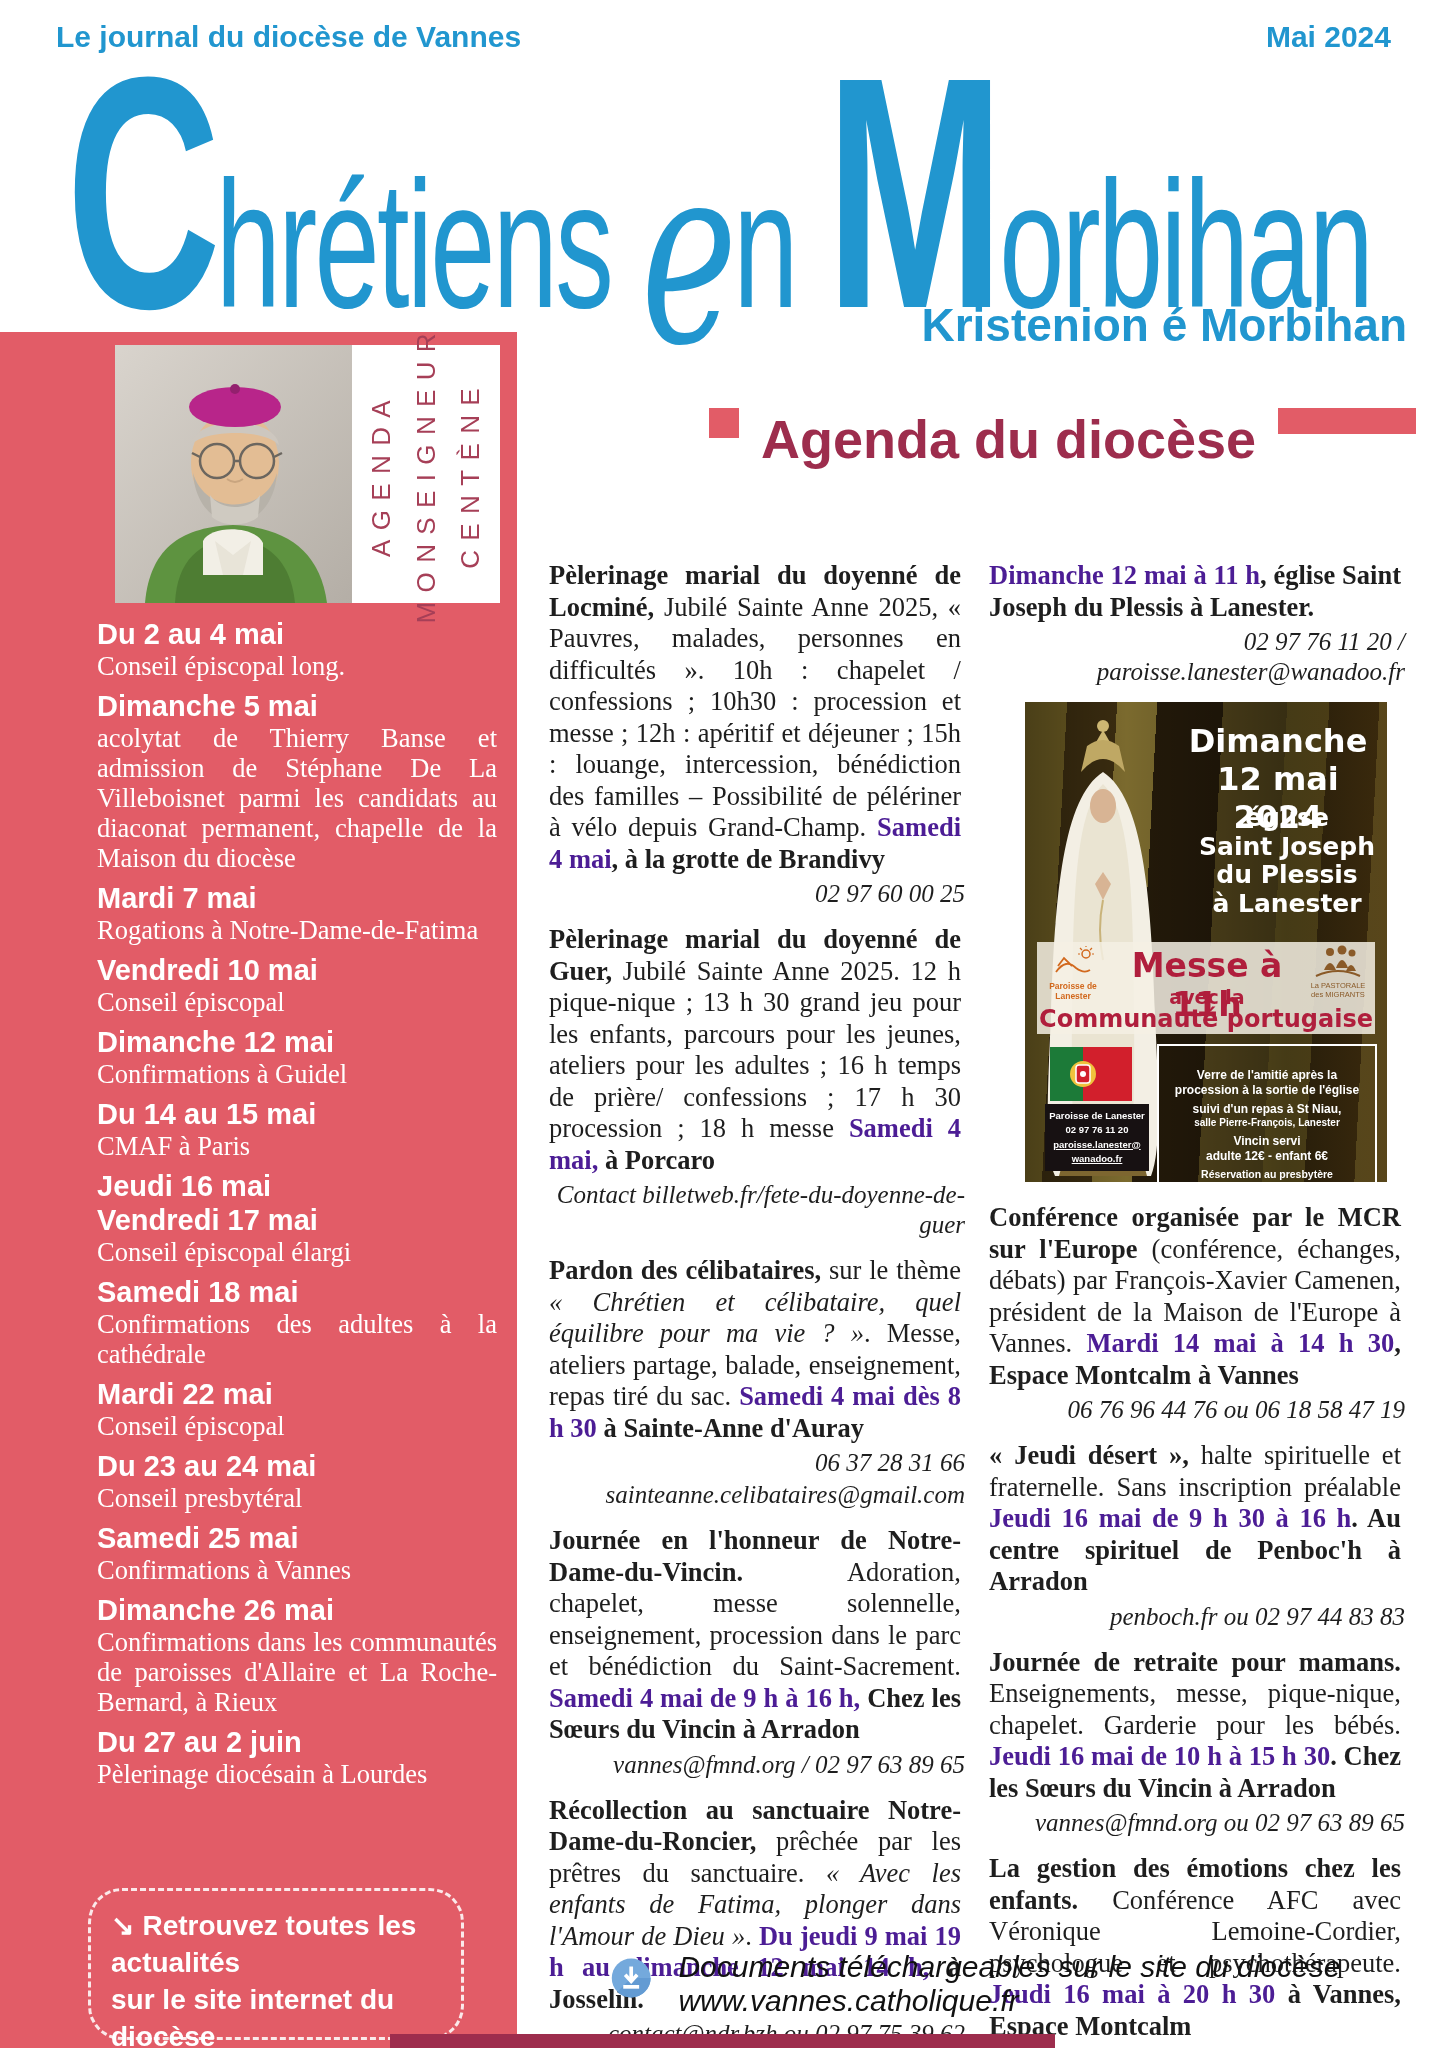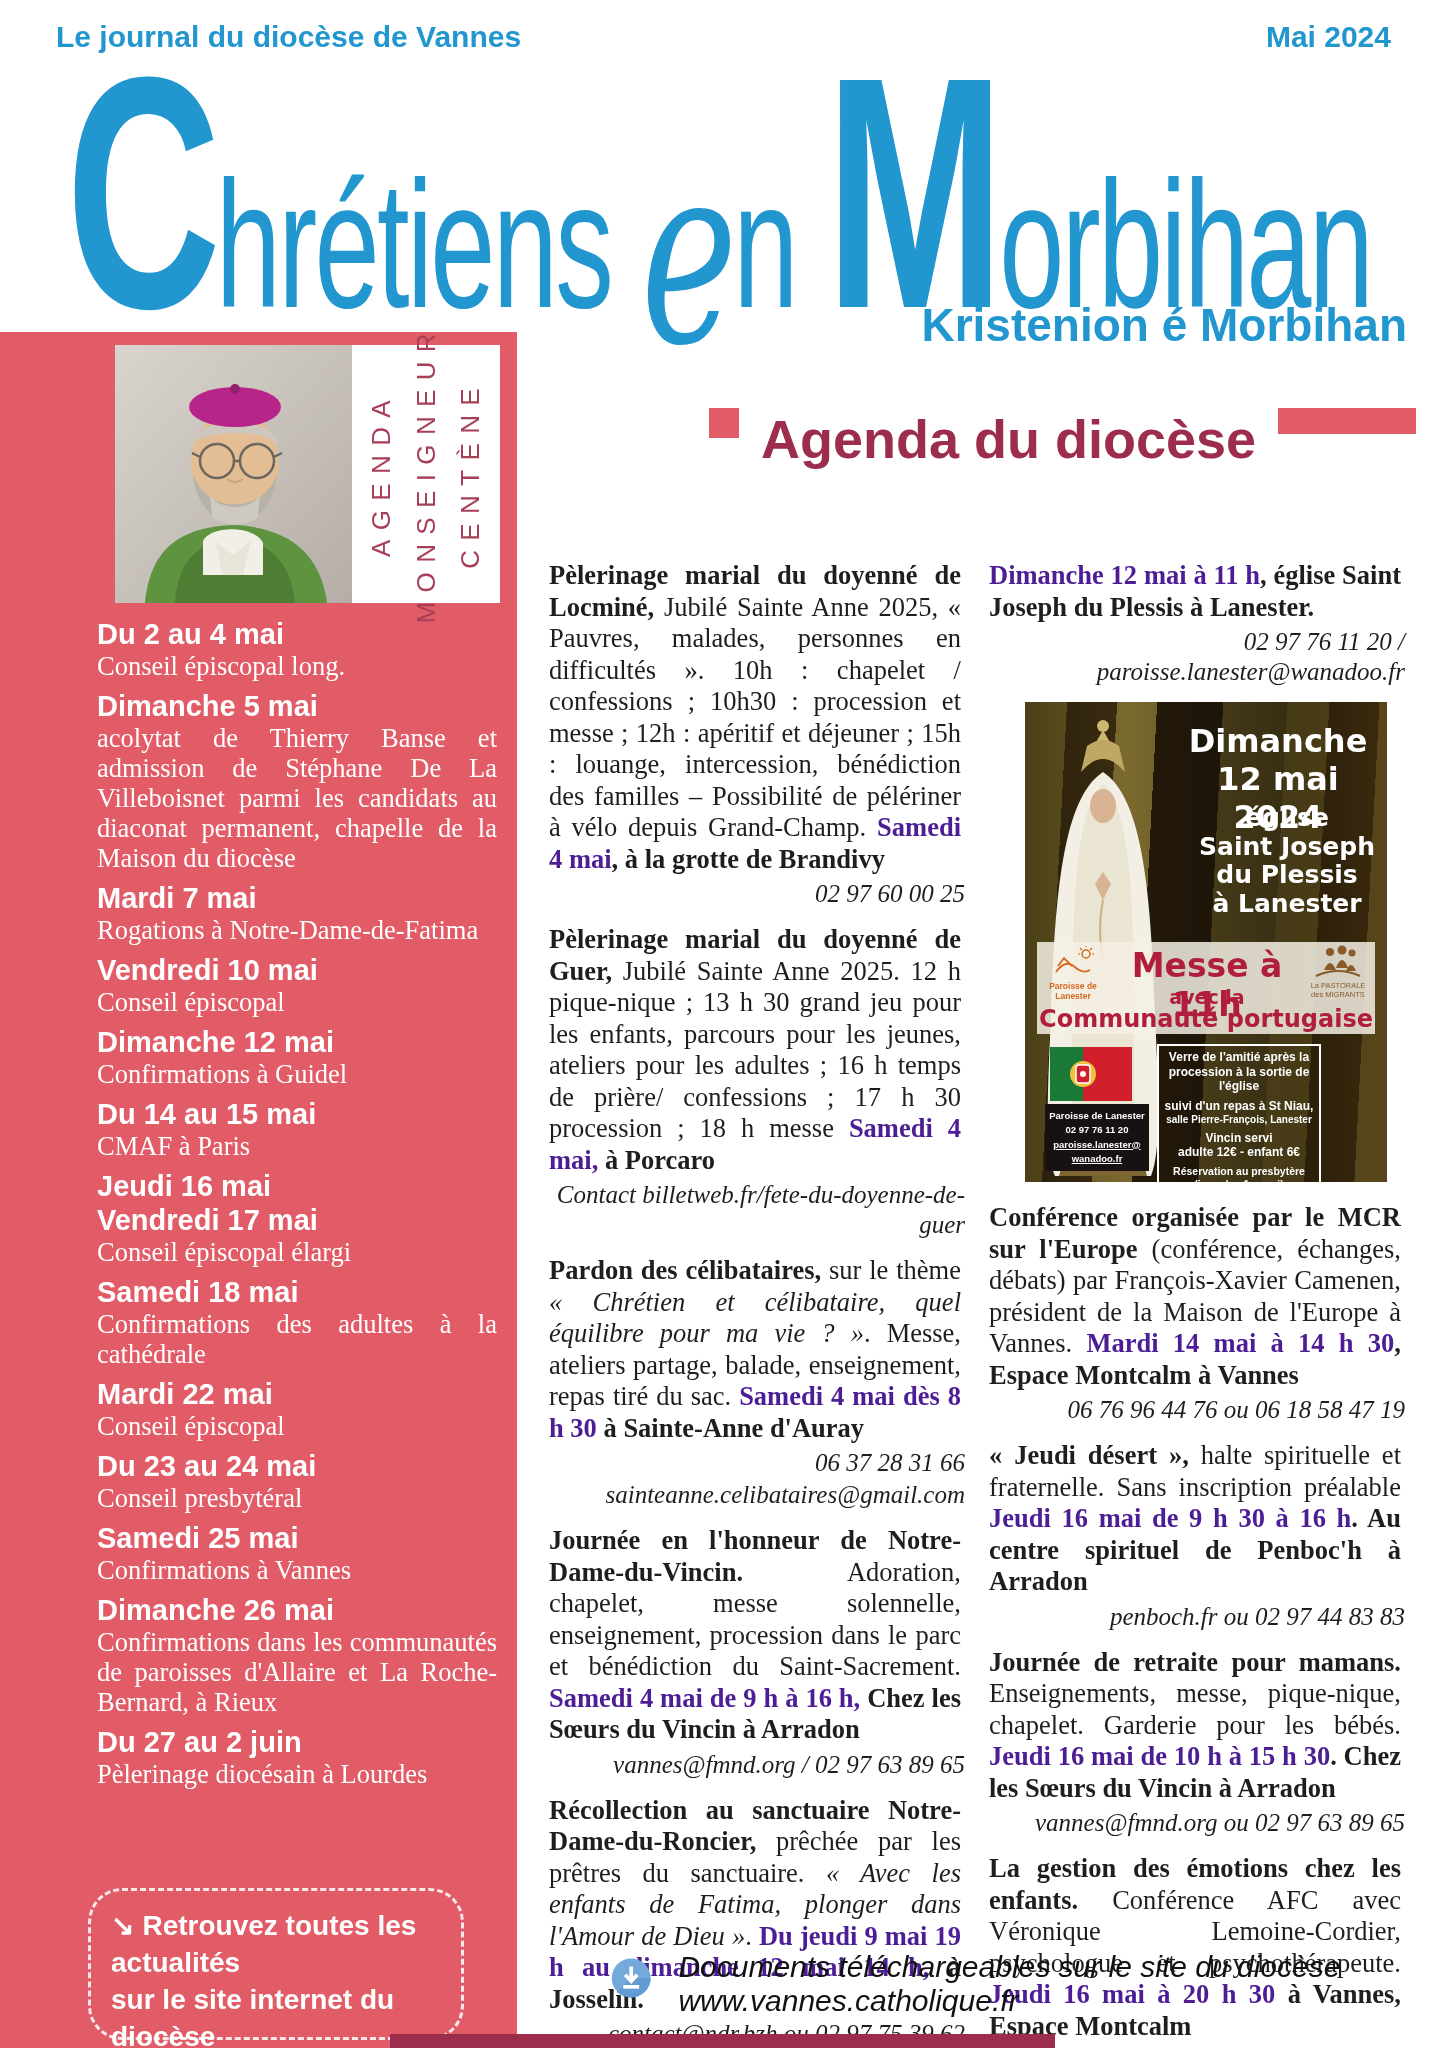--- a/index.html
+++ b/index.html
@@ -78,22 +78,22 @@
           font-family:"DejaVu Sans",sans-serif;font-weight:700;font-size:24px;color:#b01e3c;}
   .logo-left{position:absolute;left:4px;top:4px;width:64px;text-align:center;
              font-family:"Liberation Sans",sans-serif;font-size:8.5px;font-weight:700;color:#d2691e;line-height:1.1;}
   .logo-right{position:absolute;right:4px;top:2px;width:66px;text-align:center;
               font-family:"Liberation Sans",sans-serif;font-size:7.5px;font-weight:400;color:#8a5a28;line-height:1.1;}
   .p-flag{position:absolute;left:25px;top:345px;z-index:3;}
   .p-black{position:absolute;left:20px;top:402px;width:104px;box-sizing:border-box;z-index:3;
            background:#171112;padding:5px 3px;text-align:center;color:#fff;
            font-family:"Liberation Sans",sans-serif;font-size:9.5px;font-weight:700;line-height:1.5;}
   .p-black div:nth-child(3),.p-black div:nth-child(4){text-decoration:underline;}
-  .p-info{position:absolute;left:132px;top:342px;width:164px;box-sizing:border-box;z-index:3;
-          border:2px solid #fff;padding:4px 4px;text-align:center;color:#fff;
+  .p-info{position:absolute;left:132px;top:342px;width:220px;box-sizing:border-box;z-index:3;
+          border:2px solid #fff;padding:22px 4px;text-align:center;color:#fff;
           font-family:"Liberation Sans",sans-serif;font-weight:700;font-size:12px;line-height:1.22;}
   .p-info div:nth-child(3),.p-info div:nth-child(5),.p-info div:nth-child(7){margin-top:5px;}
   .p-info div:nth-child(4){font-size:10px;}
   .p-info div:nth-child(7),.p-info div:nth-child(8){font-size:10.5px;font-weight:600;}
 
   
   .footer{position:absolute;left:610px;top:1950px;display:flex;gap:26px;}
   .footer-text{font-family:"Liberation Sans",sans-serif;font-style:italic;font-size:30px;color:#111;}
   .bottom-band{position:absolute;left:390px;top:2034px;width:665px;height:14px;background:#9d2d4d;}
 </style>

